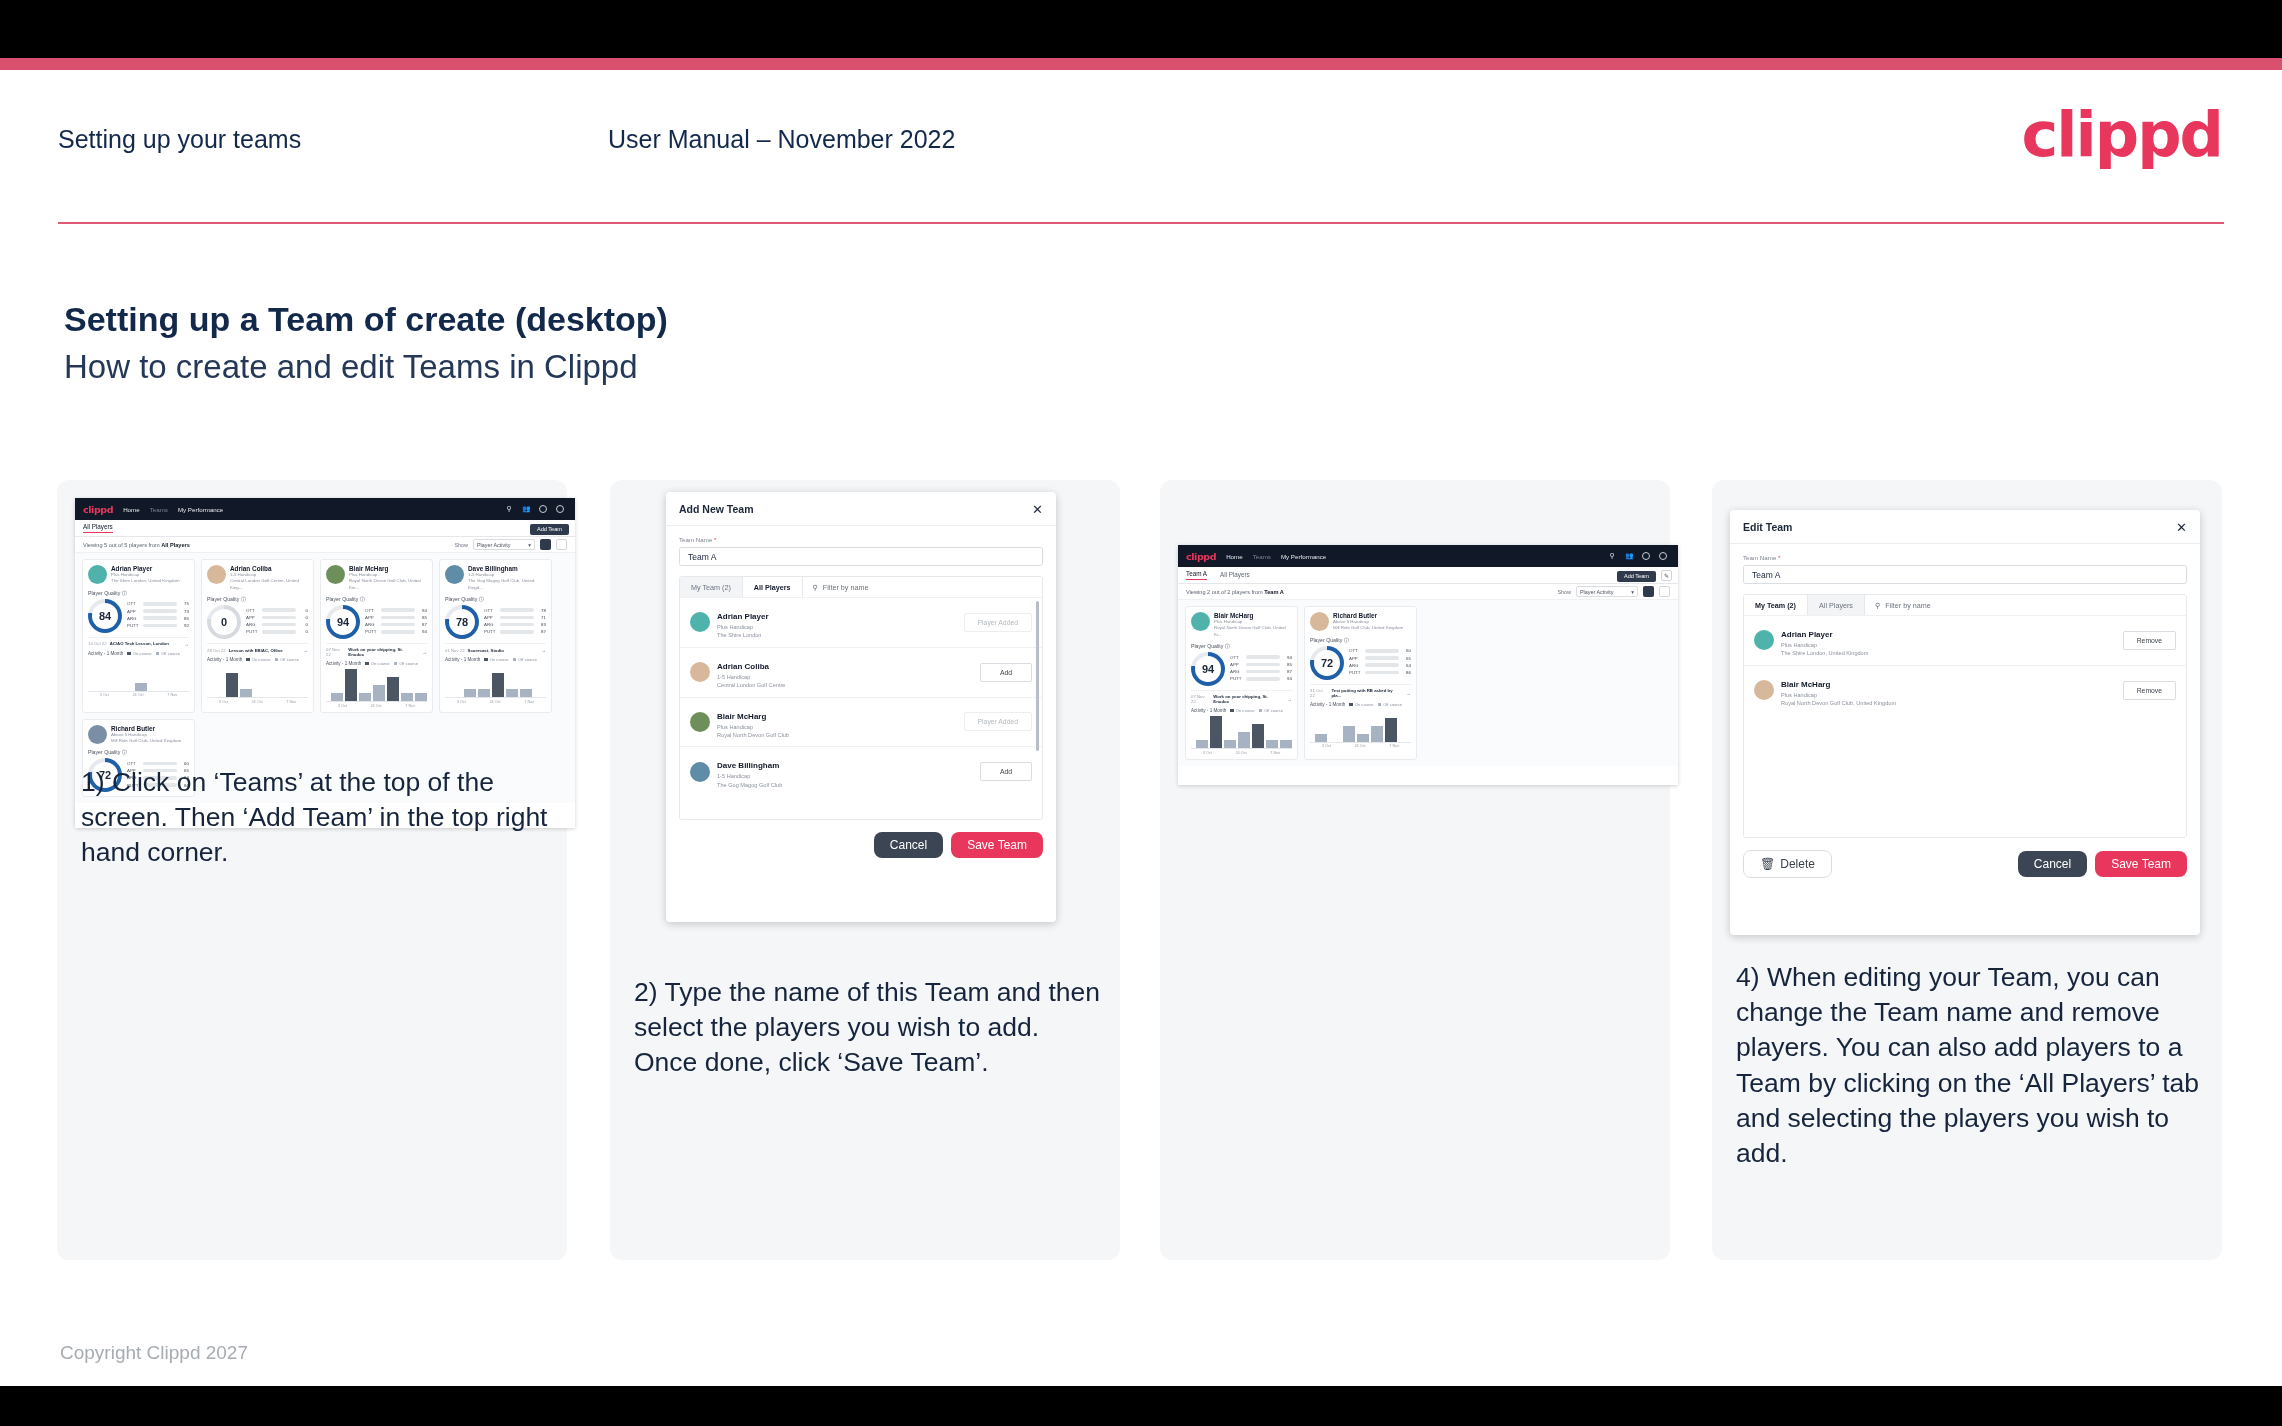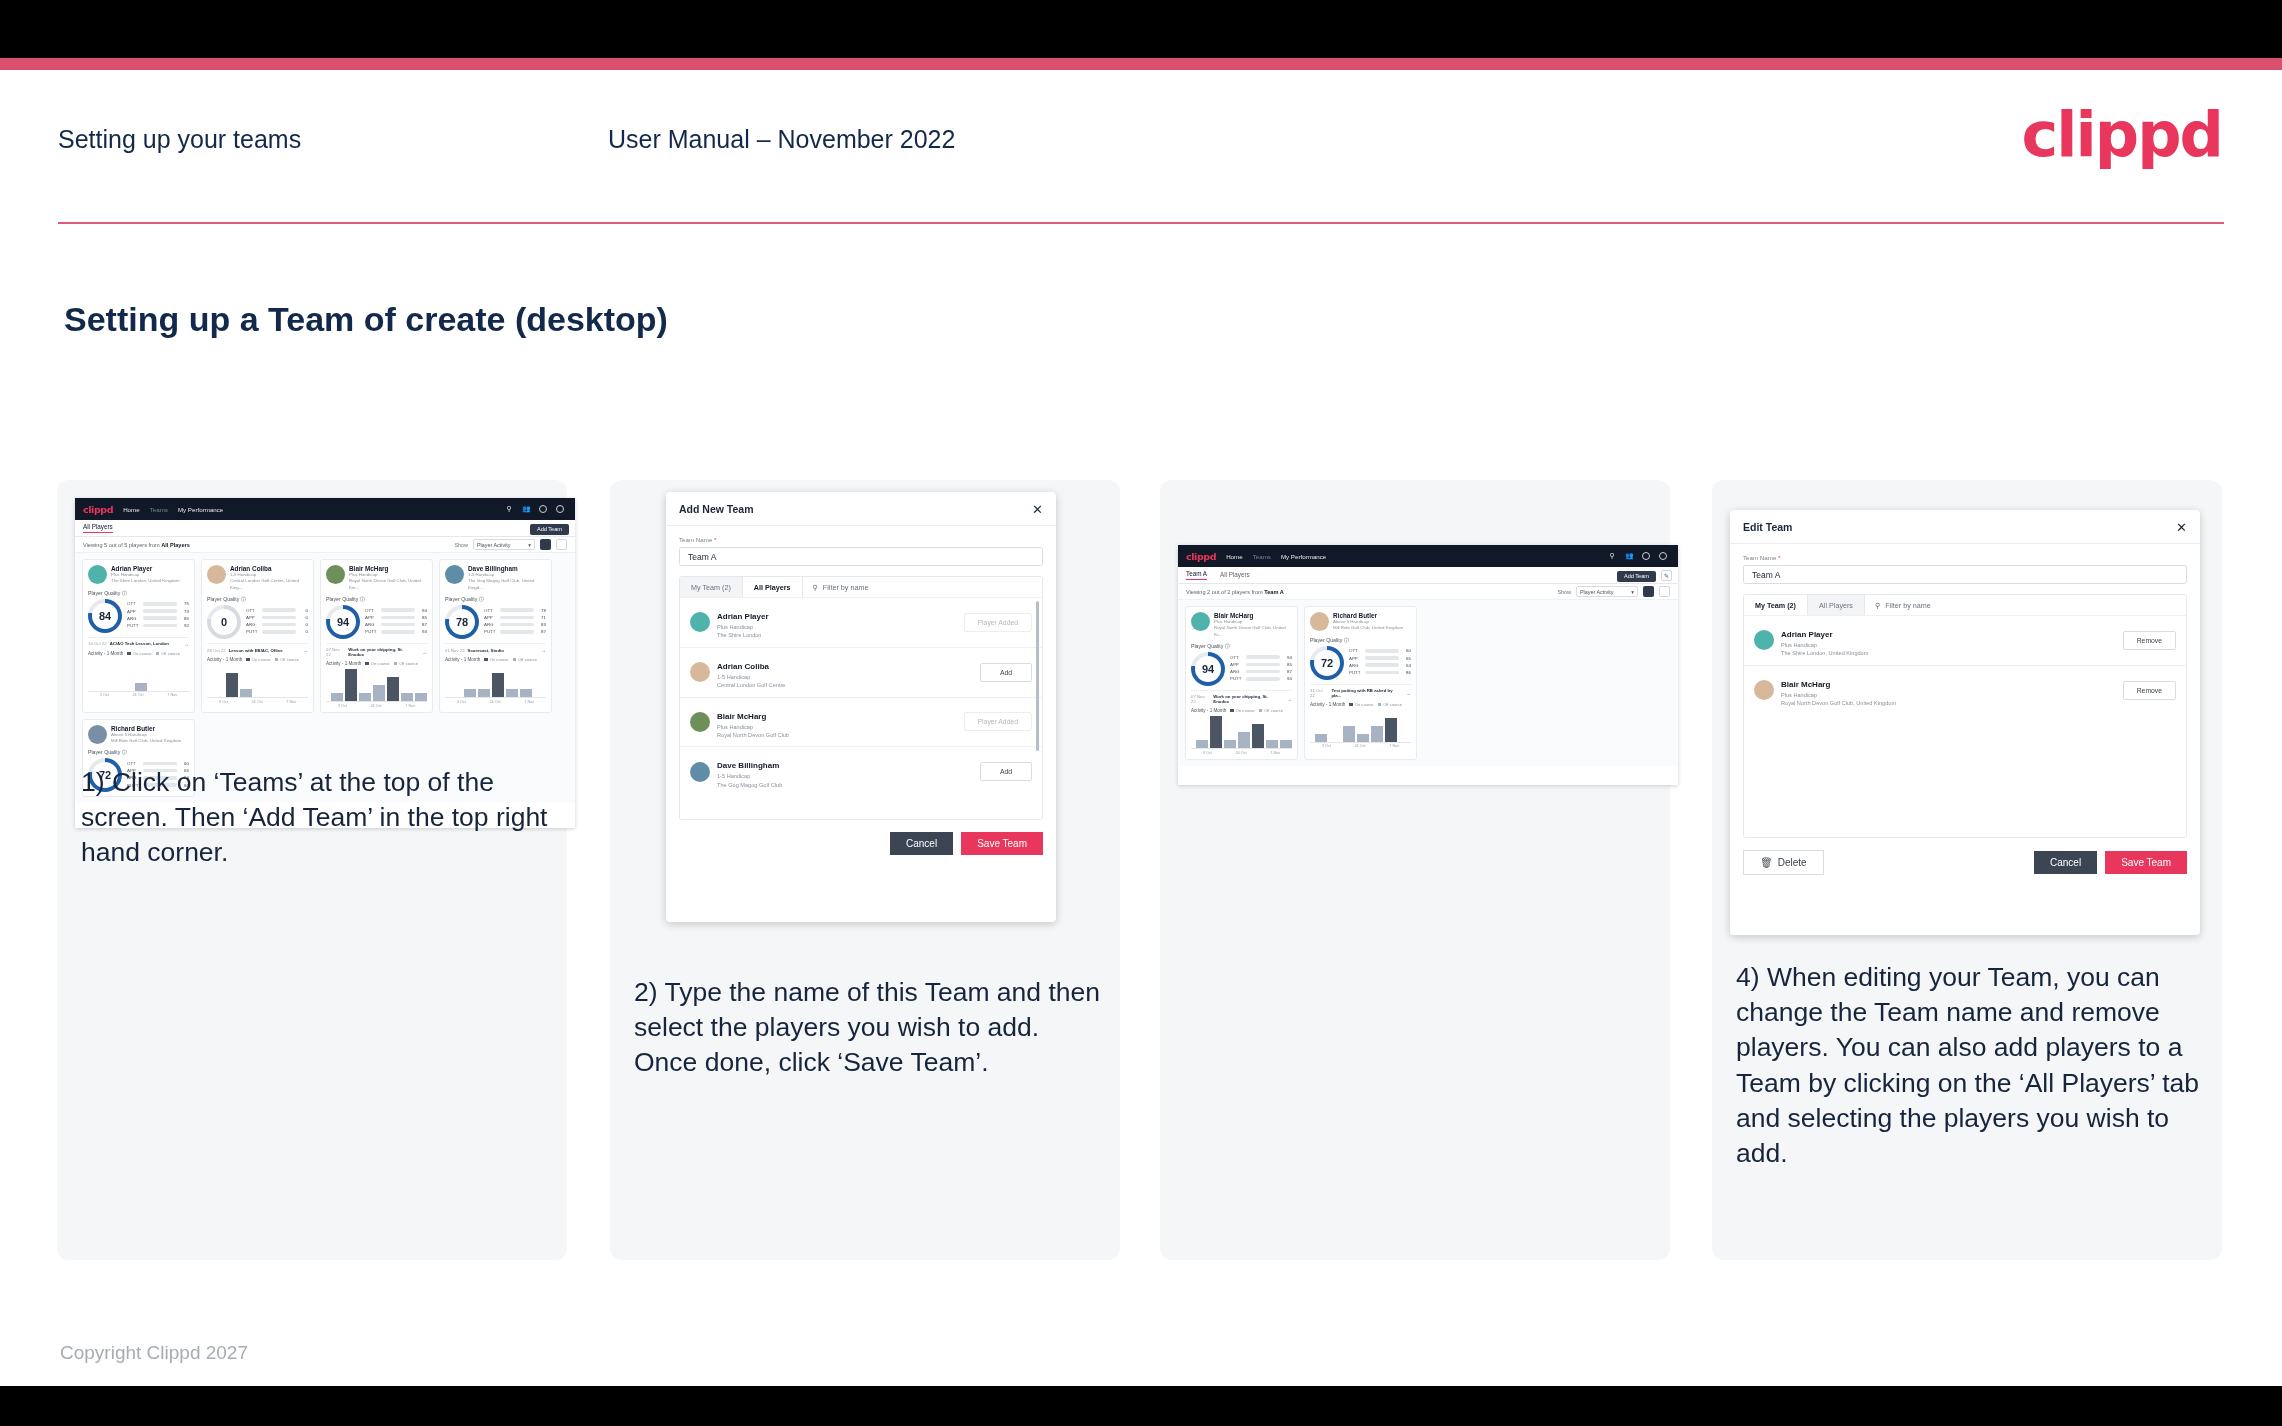--- a/index.html
+++ b/index.html
@@ -136,21 +136,21 @@
           border-top: .8px solid #f0f1f3; }
   .p-av { width: 20px; height: 20px; border-radius: 50%; flex: 0 0 20px; }
   .p-name { font-size: 8px; font-weight: bold; color: #111827; }
   .p-meta { font-size: 5.6px; color: #8a919c; line-height: 1.5; }
   .p-btn { margin-left: auto; border: .8px solid #d9dde2; border-radius: 2px;
            font-size: 6.8px; color: #3c434d; padding: 5px 13px; min-width: 52px; text-align: center; }
   .p-btn.added { border-color: #edeef0; color: #b3b8bf; }
   .scrollbar { position: absolute; right: 3px; top: 4px; width: 2.6px;
                background: #b9bec6; border-radius: 2px; }
   .dlg-ft { display: flex; align-items: center; padding: 12px 13px 13px; gap: 8px; }
-  .btn { font-size: 10px; padding: 6px 16px; border-radius: 0; }
+  .btn { font-size: 12px; padding: 6px 16px; border-radius: 8px; }
   .btn-cancel { background: #3b4553; color: #fff; }
   .btn-save { background: #e8365d; color: #fff; }
   .btn-del { border: .8px solid #d9dde2; color: #3c434d; display: flex;
              align-items: center; gap: 5px; background: #fff; }
 
   .footer { position: absolute; left: 60px; bottom: 62px; font-size: 19px; color: #a7acb3; }
 </style>
 </head>
 <body>
 
@@ -161,20 +161,21 @@
   <div class="bar-black-bottom"></div>
 
   <div class="hdr">
     <div class="hdr-left">Setting up your teams</div>
     <div class="hdr-mid">User Manual – November 2022</div>
     <div class="hdr-logo">clippd</div>
     <div class="hdr-rule"></div>
   </div>
 
   <div class="title">Setting up a Team of create (desktop)</div>
+  <div class="subtitle">How to create and edit Teams in Clippd</div>
 
   <div class="panel" id="panel1">
     <div class="shot" id="shot1" style="left:18px; top:18px; width:500px; height:330px;">
         <div class="nav">
     <span class="nav-logo">clippd</span>
     <span class="nav-link">Home</span>
           <span class="nav-link dim">Teams</span>
           <span class="nav-link">My Performance</span>
     <span class="nav-right">
       <span class="nicon">⚲</span>

